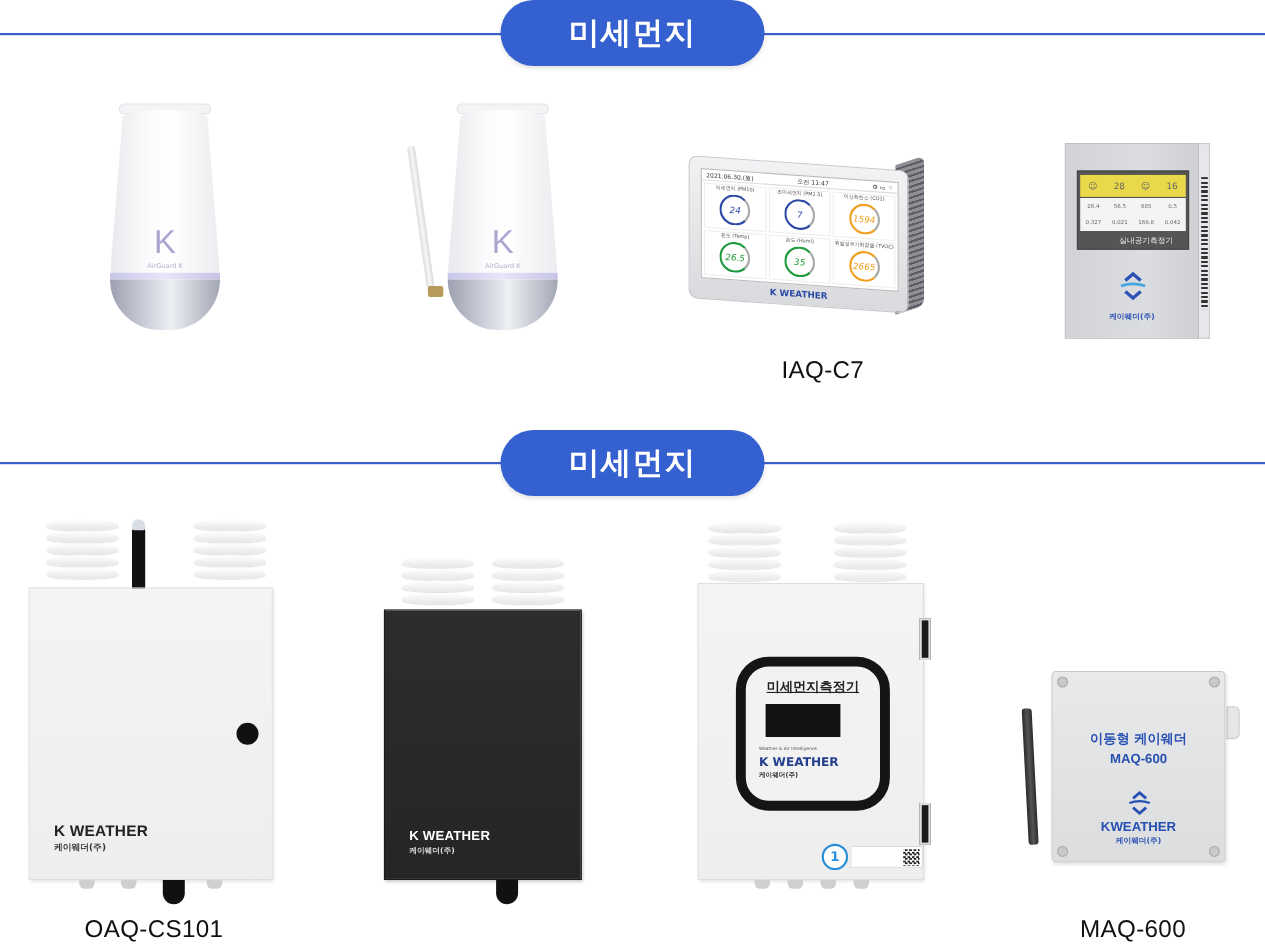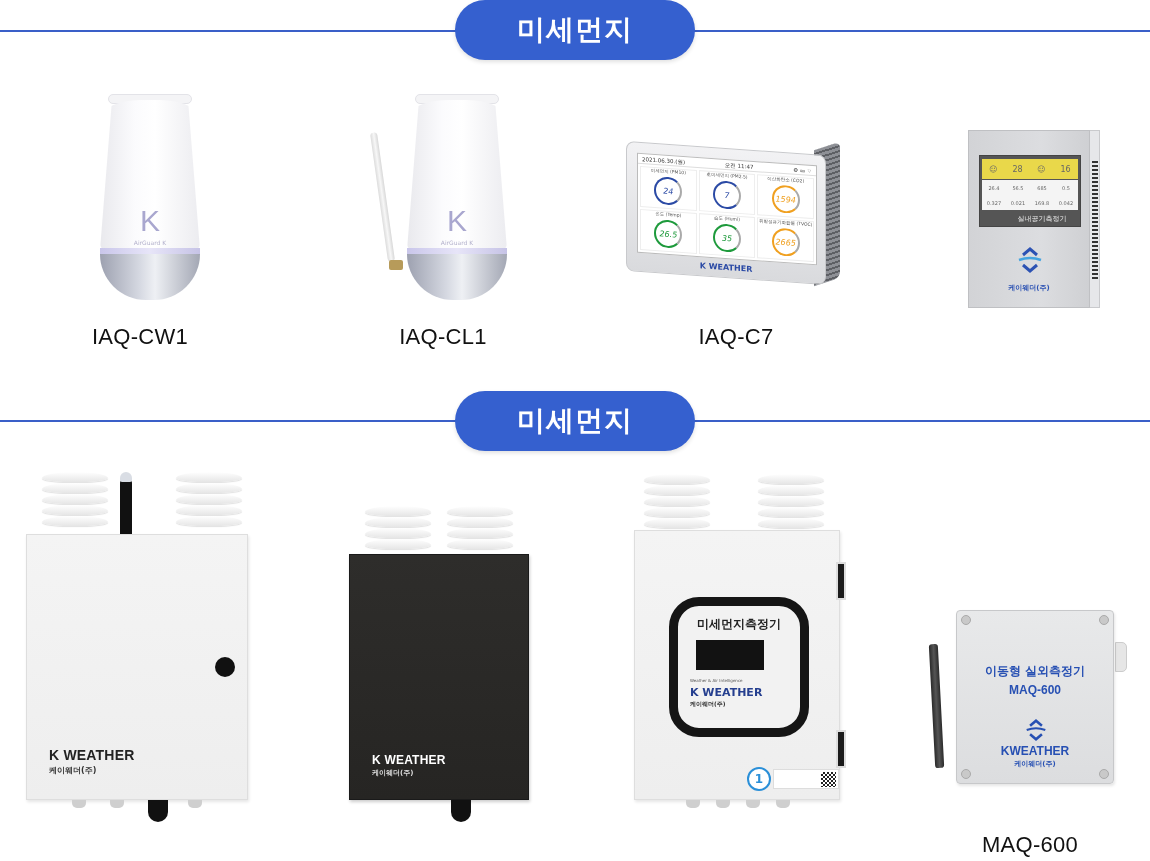--- a/index.html
+++ b/index.html
@@ -120,21 +120,21 @@
   .gland { position: absolute; width: 14px; height: 8px; border-radius: 0 0 5px 5px; background: #cfcfcf; }
   .gland-black { position: absolute; width: 20px; height: 22px; border-radius: 0 0 10px 10px; background: #111; }
   .rain-gauge { position: absolute; width: 12px; height: 56px; background: #111; border-radius: 3px 3px 0 0; }
   .rain-gauge::before { content: ""; position: absolute; left: 0; top: -8px; width: 12px; height: 10px; border-radius: 6px 6px 2px 2px; background: #d9dde4; }
   .lock { position: absolute; width: 20px; height: 20px; border-radius: 50%; background: #111; }
 
   .window {
     position: absolute; width: 140px; height: 140px; border-radius: 30px; border: 9px solid #151515;
     background: #f2f2f2;
   }
-  .window .title { position: absolute; left: 0; width: 100%; top: 10px; text-align: center; font-size: 12px; font-weight: bold; color: #222; }
+  .window .title { position: absolute; left: 0; width: 100%; top: 10px; text-align: center; font-size: 12px; font-weight: bold; color: #222; text-decoration: underline; }
   .window .lcd { position: absolute; left: 18px; top: 34px; width: 68px; height: 30px; background: #121212; }
   .window .brand { position: absolute; left: 12px; top: 80px; font-size: 11px; font-weight: bold; color: #253f8f; }
   .window .tiny { position: absolute; left: 12px; top: 72px; font-size: 4px; color: #555; }
   .window .sub { position: absolute; left: 12px; top: 94px; font-size: 6px; color: #333; font-weight: bold; }
   .hinge { position: absolute; width: 10px; height: 38px; background: #1b1b1b; border: 2px solid #ddd; }
   .badge { position: absolute; width: 24px; height: 24px; border-radius: 50%; border: 2px solid #2a8fd8; background: #fff;
     font-size: 12px; color: #2a8fd8; display: flex; align-items: center; justify-content: center; font-weight: bold; }
   .sticker { position: absolute; width: 66px; height: 20px; background: #fff; border: 1px solid #ddd; }
   .sticker .qr { position: absolute; right: 2px; top: 2px; width: 15px; height: 15px;
     background: repeating-conic-gradient(#222 0 25%, #fff 0 50%) 0 0/4px 4px; }
@@ -157,35 +157,33 @@
 
 <div class="product" style="left:20px; top:90px; width:240px; height:270px;">
   <div class="capsule" style="left:80px; top:4px;">
     <div class="top"></div>
     <div class="body"></div>
     <div class="k">K</div>
     <div class="sub">AirGuard K</div>
     <div class="ring"></div>
     <div class="base"></div>
   </div>
-  <div class="label" style="left:0; top:234px;">IAQ-CW1</div>
 </div>
 
 <div class="product" style="left:323px; top:90px; width:240px; height:270px;">
   <div class="antenna" style="left:56px; top:42px;"></div>
   <div class="antenna-joint" style="left:66px; top:170px;"></div>
   <div class="capsule" style="left:84px; top:4px;">
     <div class="top"></div>
     <div class="body"></div>
     <div class="k">K</div>
     <div class="sub">AirGuard K</div>
     <div class="ring"></div>
     <div class="base"></div>
   </div>
-  <div class="label" style="left:0; top:234px;">IAQ-CL1</div>
 </div>
 
 <div class="product" style="left:616px; top:90px; width:240px; height:270px;">
   <div class="tablet-side" style="left:198px; top:56px;"></div>
   <div class="tablet" style="left:10px; top:58px;">
     <div class="screen">
       <div class="bar">
         <span>2021.06.30.(월)</span>
         <span>오전 11:47</span>
         <span>⚙ ▭ ⌔</span>
@@ -194,21 +192,21 @@
         <div class="cell"><span>미세먼지 (PM10)</span><div class="gauge" style="border-color:#2b4aa5;color:#2b4aa5;">24</div></div>
         <div class="cell"><span>초미세먼지 (PM2.5)</span><div class="gauge" style="border-color:#2b4aa5;color:#2b4aa5;">7</div></div>
         <div class="cell"><span>이산화탄소 (CO2)</span><div class="gauge" style="border-color:#f0a020;color:#f0a020;">1594</div></div>
         <div class="cell"><span>온도 (Temp)</span><div class="gauge" style="border-color:#1e9a3c;color:#1e9a3c;">26.5</div></div>
         <div class="cell"><span>습도 (Humi)</span><div class="gauge" style="border-color:#1e9a3c;color:#1e9a3c;">35</div></div>
         <div class="cell"><span>휘발성유기화합물 (TVOC)</span><div class="gauge" style="border-color:#f0a020;color:#f0a020;">2665</div></div>
       </div>
     </div>
     <div class="brand">K WEATHER</div>
   </div>
-  <div class="label" style="left:0; top:234px;">IAQ-C7</div>
+  <div class="label" style="left:12px; top:234px;">IAQ-C7</div>
 </div>
 
 <div class="product" style="left:910px; top:90px; width:240px; height:270px;">
   <div class="wallbox-side" style="left:178px; top:40px;">
     <div class="vents"></div>
   </div>
   <div class="wallbox" style="left:58px; top:40px;">
     <div class="wb-screen">
       <div class="row1">
         <span>☺</span>
@@ -258,20 +256,21 @@
   </div>
   <div class="cabinet cab-white" style="left:6px; top:68px; width:222px; height:266px;">
     <div class="lock" style="left:188px; top:122px;"></div>
     <div class="cab-logo" style="left:22px; top:212px; font-size:14px; color:#222;">K WEATHER</div>
     <div class="cab-sub" style="left:22px; top:230px; color:#333;">케이웨더(주)</div>
   </div>
   <div class="gland" style="left:52px; top:334px;"></div>
   <div class="gland" style="left:90px; top:334px;"></div>
   <div class="gland-black" style="left:128px; top:334px;"></div>
   <div class="gland" style="left:168px; top:334px;"></div>
+  <div class="label" style="left:0; top:366px;">OAQ-CS101</div>
 </div>
 
 <div class="product" style="left:323px; top:466px; width:240px; height:395px;">
   <div class="shield" style="left:42px; top:40px;">
     <div class="plate"></div>
       <div class="plate"></div>
       <div class="plate"></div>
       <div class="plate"></div>
   </div>
   <div class="shield" style="left:124px; top:40px;">
@@ -324,21 +323,21 @@
 </div>
 
 <div class="product" style="left:910px; top:466px; width:240px; height:395px;">
   <div class="maq-antenna" style="left:22px; top:178px;"></div>
   <div class="maq-cap" style="left:205px; top:176px;"></div>
   <div class="maq-box" style="left:46px; top:144px;">
     <div class="screw" style="left:4px; top:4px;"></div>
     <div class="screw" style="right:4px; top:4px;"></div>
     <div class="screw" style="left:4px; bottom:4px;"></div>
     <div class="screw" style="right:4px; bottom:4px;"></div>
-    <div class="maq-title">이동형 실외측정기</div>
+    <div class="maq-title">이동형 케이웨더</div>
     <div class="maq-model">MAQ-600</div>
     <svg viewBox="0 0 30 26" style="position:absolute; left:66px; top:108px; width:26px; height:22px;">
       <path d="M8 8 L15 2 L22 8" fill="none" stroke="#2750b3" stroke-width="3"></path>
       <path d="M4 13 Q15 9 26 13" fill="none" stroke="#2750b3" stroke-width="2.5"></path>
       <path d="M8 18 L15 24 L22 18" fill="none" stroke="#2750b3" stroke-width="3"></path>
     </svg>
     <div class="maq-brand">KWEATHER</div>
     <div class="maq-sub">케이웨더(주)</div>
   </div>
   <div class="label" style="left:0; top:366px;">MAQ-600</div>

